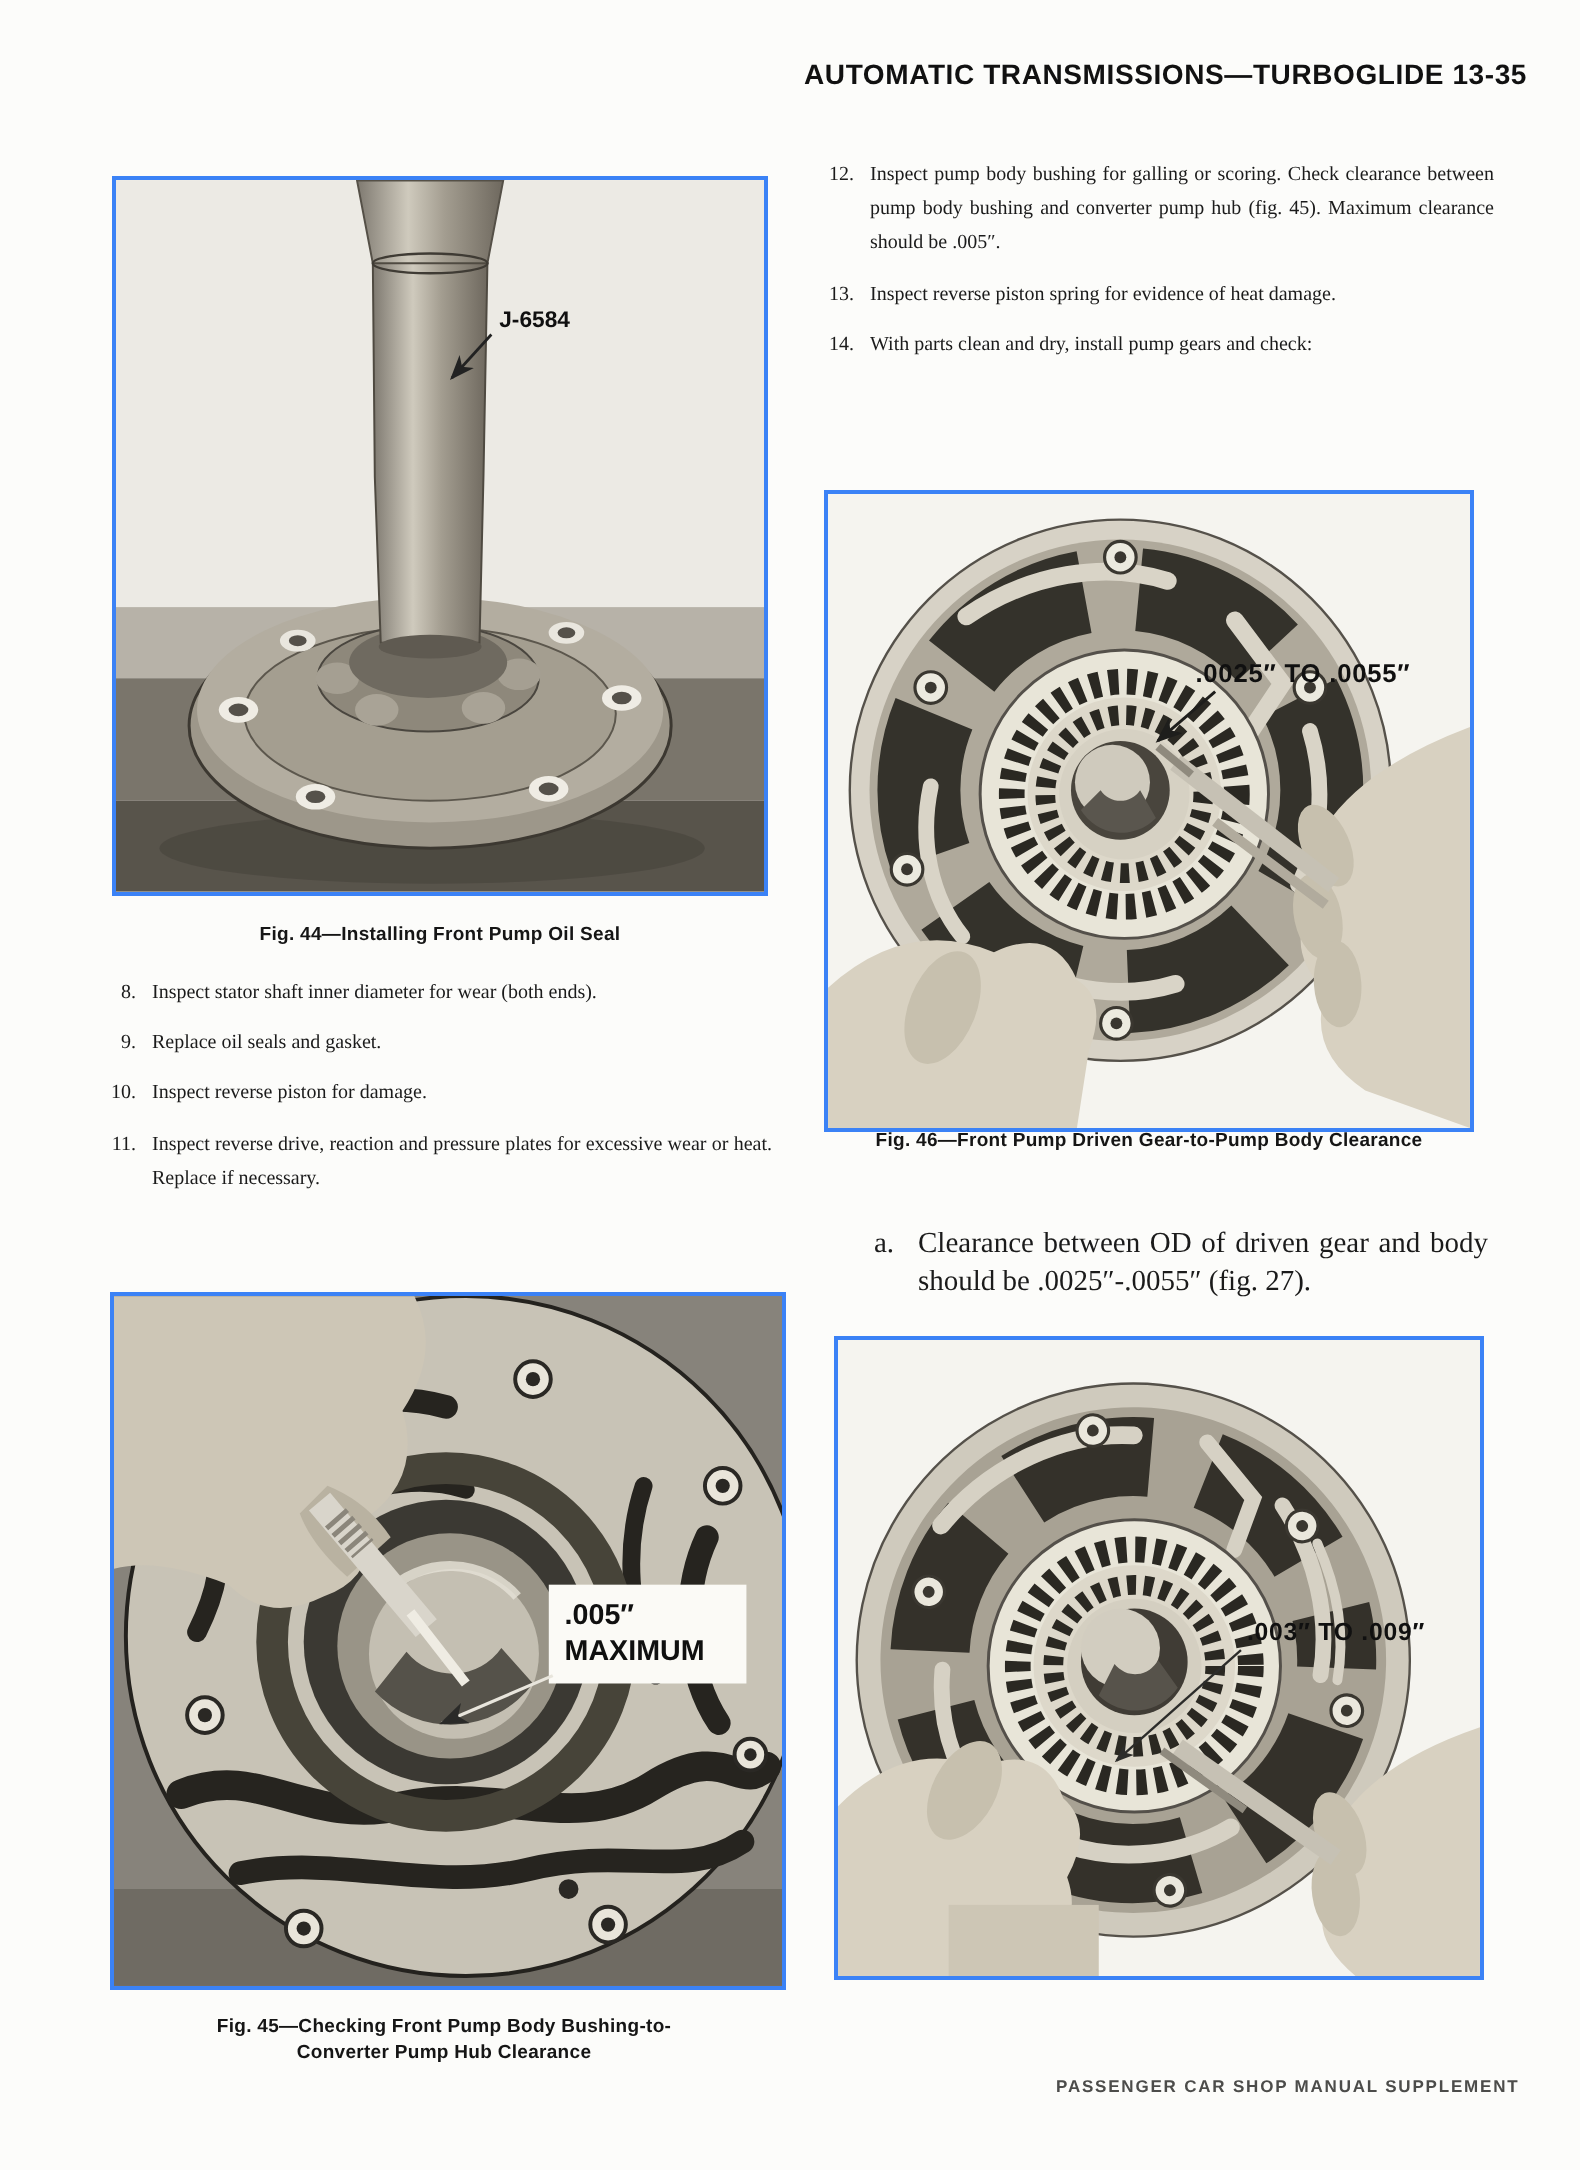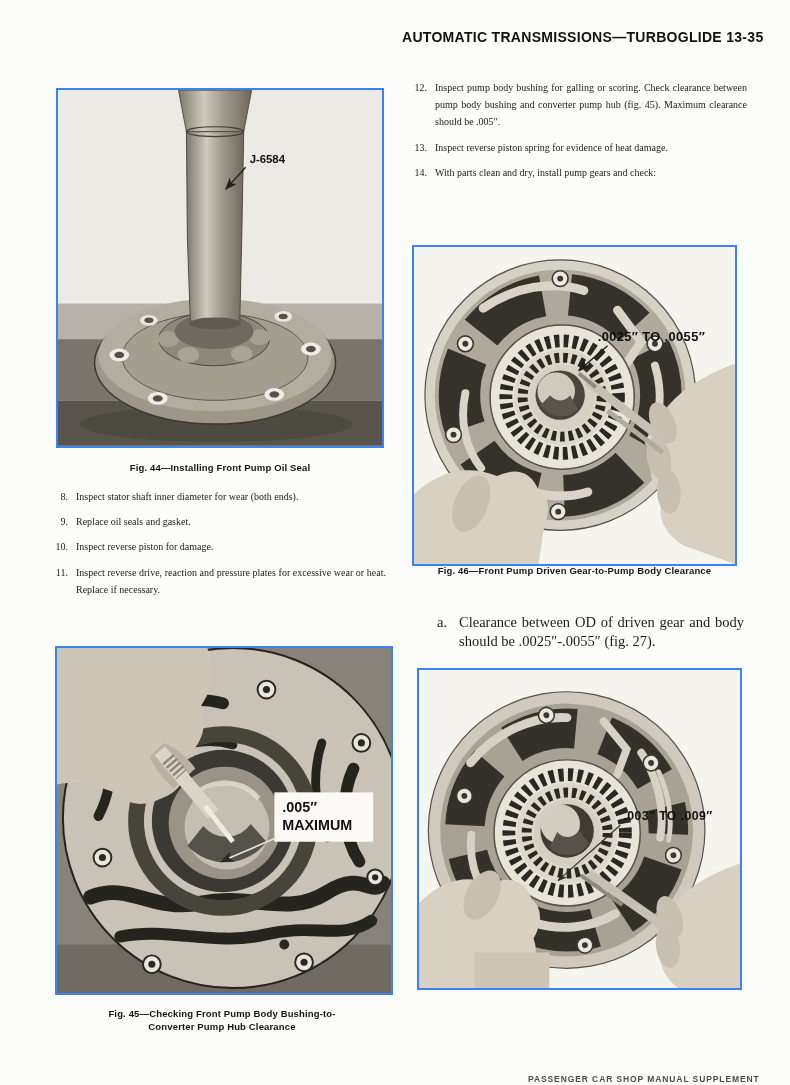--- a/index.html
+++ b/index.html
@@ -61,21 +61,20 @@
   
   .page-footer {
     position: absolute;
     left: 528px; top: 1038px;
     font-family: "Liberation Sans", sans-serif;
     font-weight: bold;
     font-size: 8.5px;
     letter-spacing: 0.9px;
     color: #4c4c4a;
     white-space: nowrap;
-    margin-top: 36px;
   }
 
   .photo-label {
     font-family: "Liberation Sans", sans-serif;
     font-weight: bold;
     fill: #101010;
   }
 </style>
 </head>
 <body>

